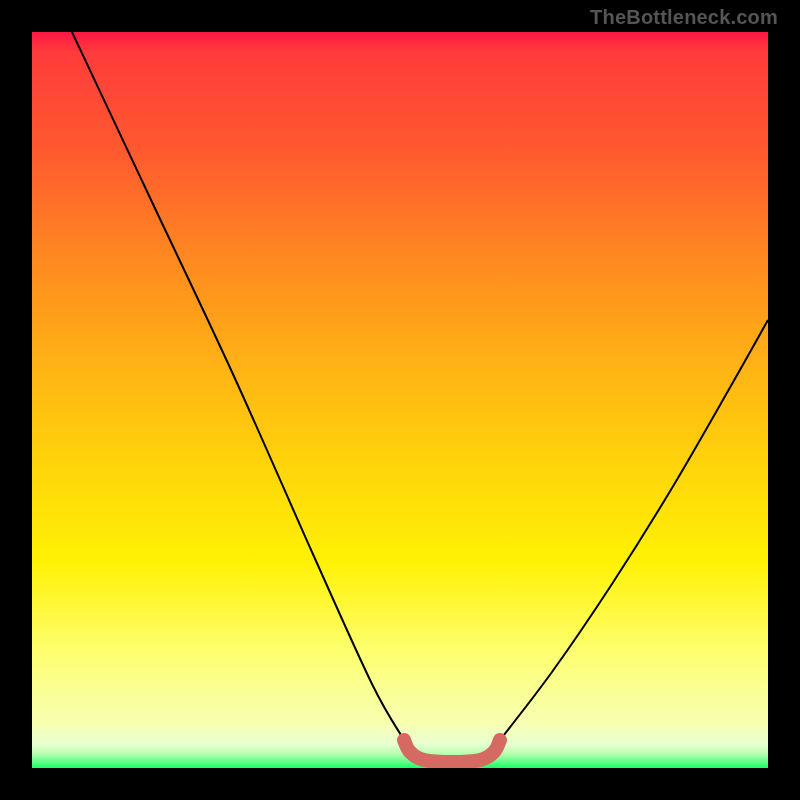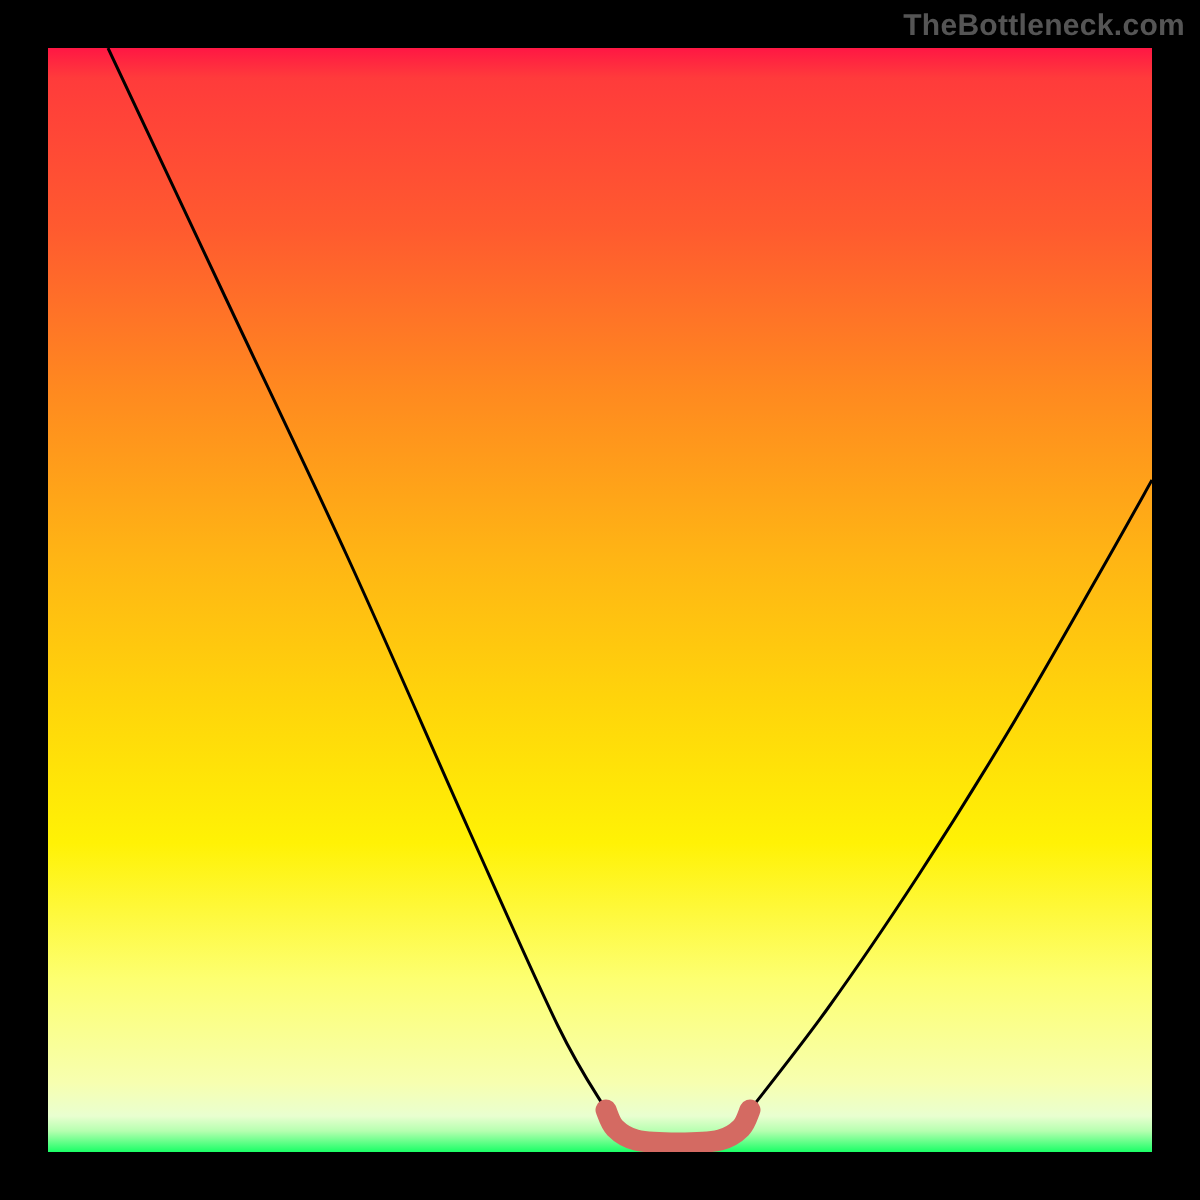--- a/index.html
+++ b/index.html
@@ -1,18 +1,18 @@
 <!DOCTYPE html>
 <html><head>
 <meta charset="utf-8">
 <style>
   html,body{margin:0;padding:0;width:800px;height:800px;background:#000;overflow:hidden;font-family:Arial,Helvetica,sans-serif}
   .wrap{position:relative;width:800px;height:800px}
   .plot{position:absolute;left:32px;top:32px;width:736px;height:736px}
-  .wm{position:absolute;top:6px;right:10px;color:#555;font-size:20px;font-weight:700;letter-spacing:.2px}
+  .wm{position:absolute;top:6px;right:22px;color:#555;font-size:20px;font-weight:700;letter-spacing:.2px}
   svg{display:block}
 </style>
 </head>
 <body>
 
 <div class="wrap">
   <div class="wm">TheBottleneck.com</div>
   <div class="plot">
     <svg id="svg" width="736" height="736" viewBox="0 0 736 736">
         <defs>

